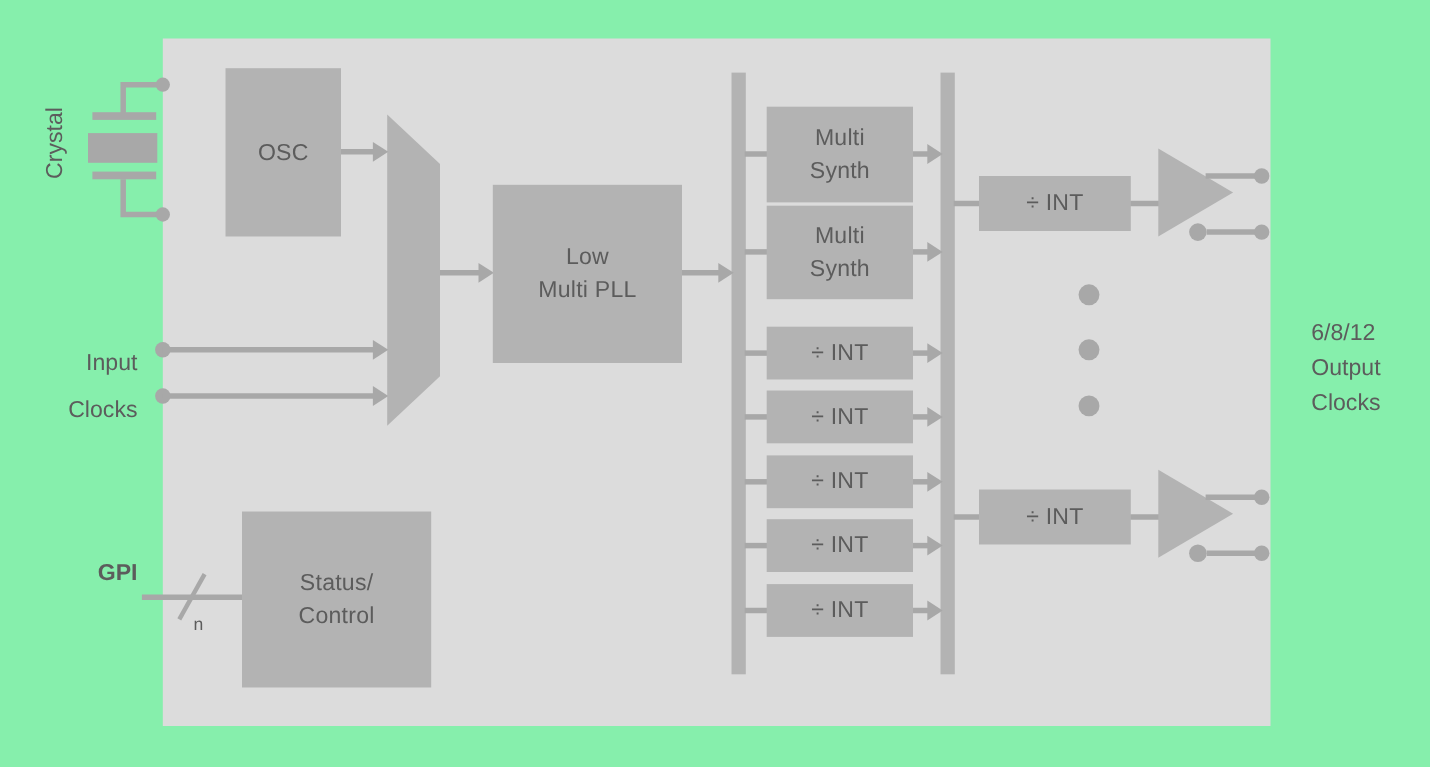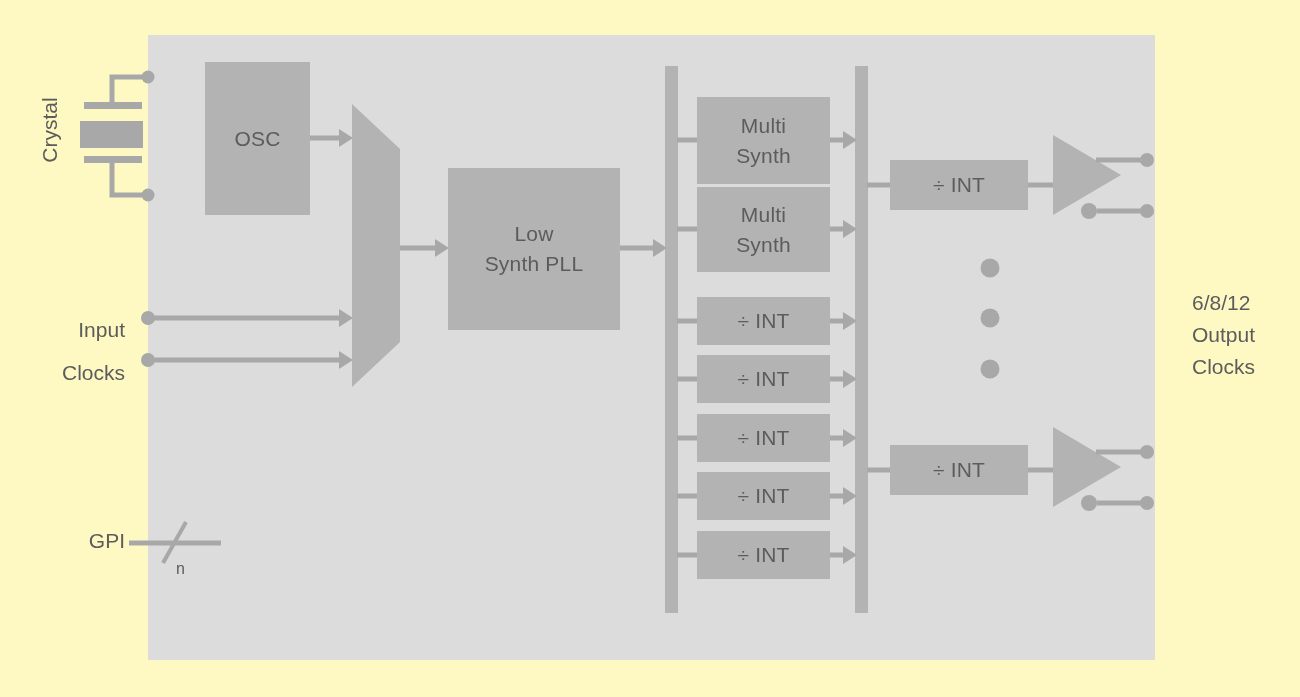--- a/index.html
+++ b/index.html
@@ -1,30 +1,30 @@
 <!DOCTYPE html>
 <html><head>
 <meta charset="utf-8">
 <style>
   * { margin:0; padding:0; box-sizing:border-box; }
   html, body { background:#f0f0f0; }
   body { font-family:"Liberation Sans", sans-serif; }
-  .canvas { position:relative; width:1300px; height:697px; background:#fef9c3; overflow:hidden; color:#5c5c5c; }
+  .canvas { position:relative; width:1300px; height:697px; background:#86efac; overflow:hidden; color:#5c5c5c; }
   .chip { position:absolute; left:148px; top:35px; width:1007px; height:625px; background:#dcdcdc; }
   .svg-layer { position:absolute; left:0; top:0; width:1300px; height:697px; }
   .block {
     position:absolute; background:#b3b3b3; color:#5c5c5c;
     display:flex; flex-direction:column; align-items:center; justify-content:center;
     text-align:center; font-size:21px; line-height:30px; letter-spacing:0.2px;
   }
   .label { position:absolute; font-size:21px; color:#5c5c5c; }
   .label-right { text-align:right; }
   .crystal-label { left:0; top:117px; width:100px; height:26px; line-height:26px; text-align:center; transform:rotate(-90deg); }
   .input-clocks-label { left:15px; top:308px; width:110px; line-height:43px; }
-  .gpi-pins-label { left:15px; top:520px; width:110px; line-height:41px; }
+  .gpi-pins-label { left:15px; top:500px; width:110px; line-height:41px;font-weight:bold; }
   .n-label { left:176px; top:560px; font-size:16px; }
   .output-clocks-label { left:1192px; top:287px; width:120px; line-height:32px; }
 </style>
 </head>
 <body>
 
 <div class="canvas">
 
   <div class="chip"></div>
 
@@ -132,21 +132,21 @@
       <line x1="163" y1="563" x2="186" y2="522" stroke-width="4"></line>
     </g>
   </svg>
 
   <div class="block" style="left:205px;top:62px;width:105px;height:153px;">
     <span>OSC</span>
   </div>
 
   <div class="block" style="left:448px;top:168px;width:172px;height:162px;">
     <span>Low</span>
-    <span>Synth PLL</span>
+    <span>Multi PLL</span>
   </div>
 
   <div class="block" style="left:697px;top:97px;width:133px;height:87px;">
     <span>Multi</span>
     <span>Synth</span>
   </div>
 
   <div class="block" style="left:697px;top:187px;width:133px;height:85px;">
     <span>Multi</span>
     <span>Synth</span>
@@ -168,20 +168,24 @@
     <span>÷ INT</span>
   </div>
 
   <div class="block" style="left:890px;top:160px;width:138px;height:50px;">
     <span>÷ INT</span>
   </div>
   <div class="block" style="left:890px;top:445px;width:138px;height:50px;">
     <span>÷ INT</span>
   </div>
 
+  <div class="block" style="left:220px;top:465px;width:172px;height:160px;">
+    <span>Status/</span>
+    <span>Control</span>
+  </div>
 
   <div class="label crystal-label">Crystal</div>
 
   <div class="label label-right input-clocks-label">
     <div>Input</div>
     <div>Clocks</div>
   </div>
 
   <div class="label label-right gpi-pins-label">
     <div>GPI</div>

